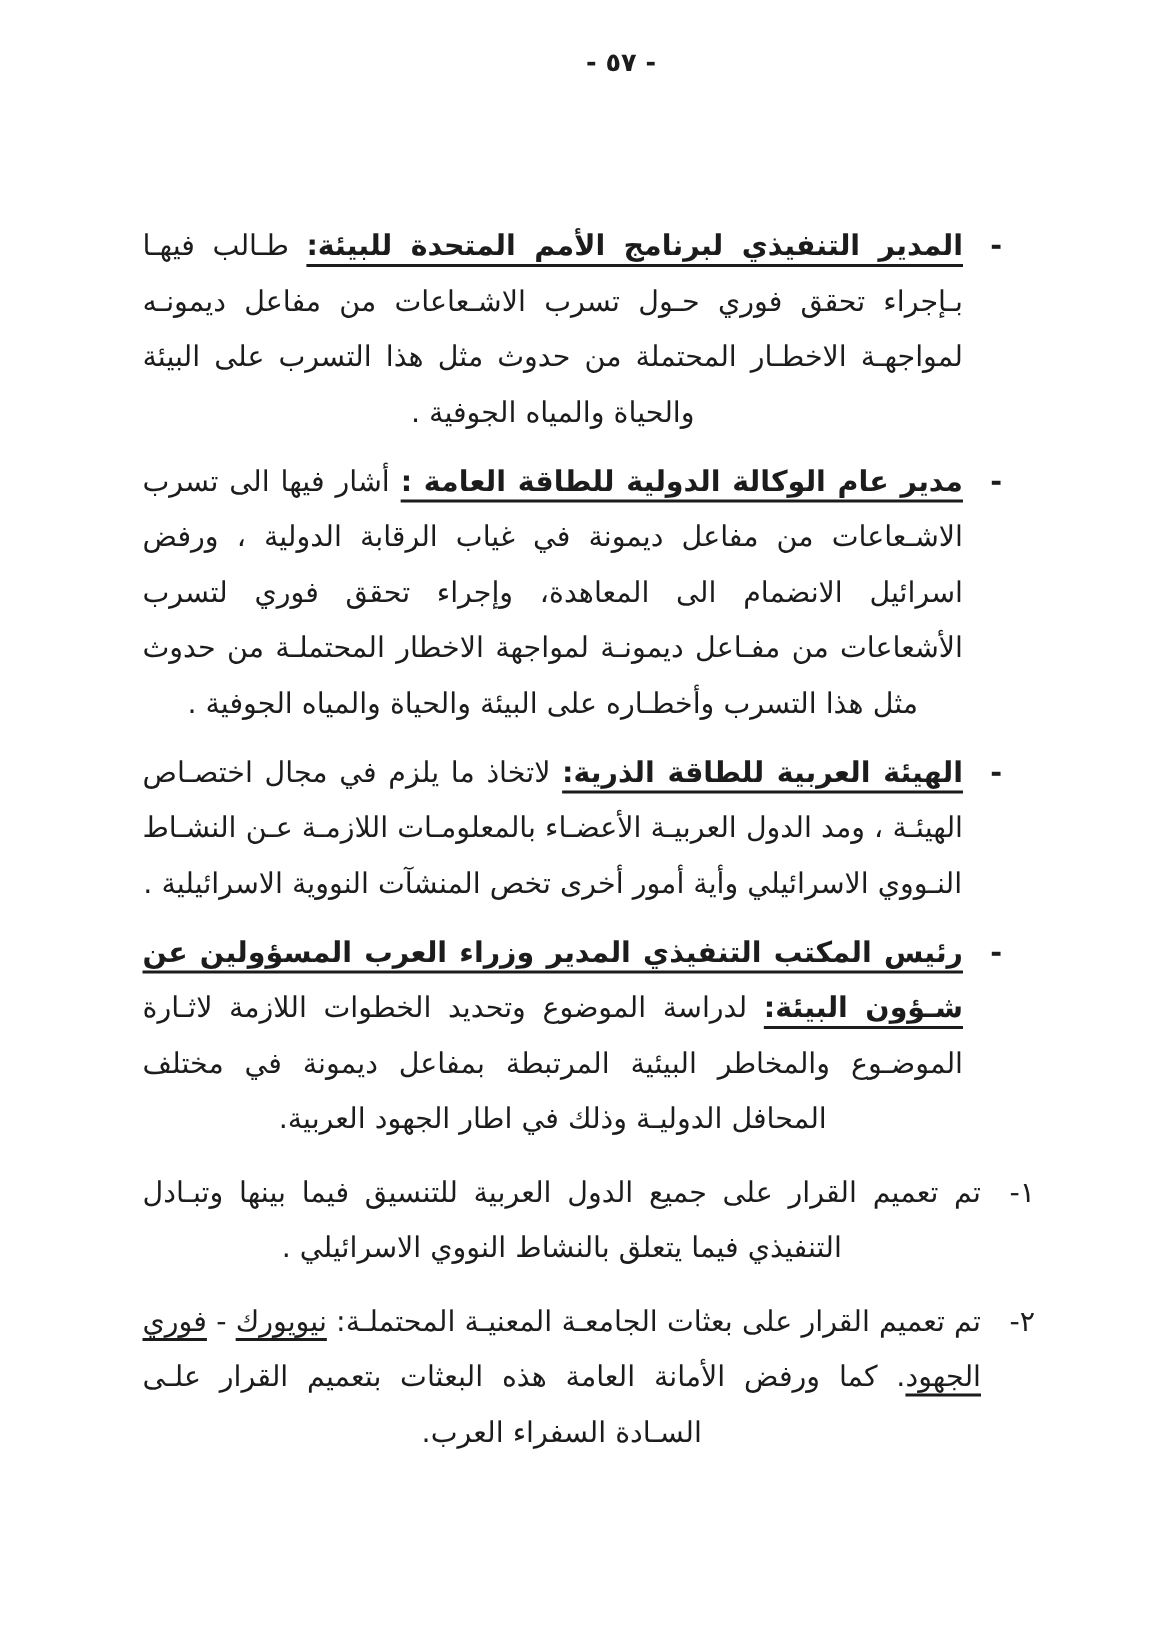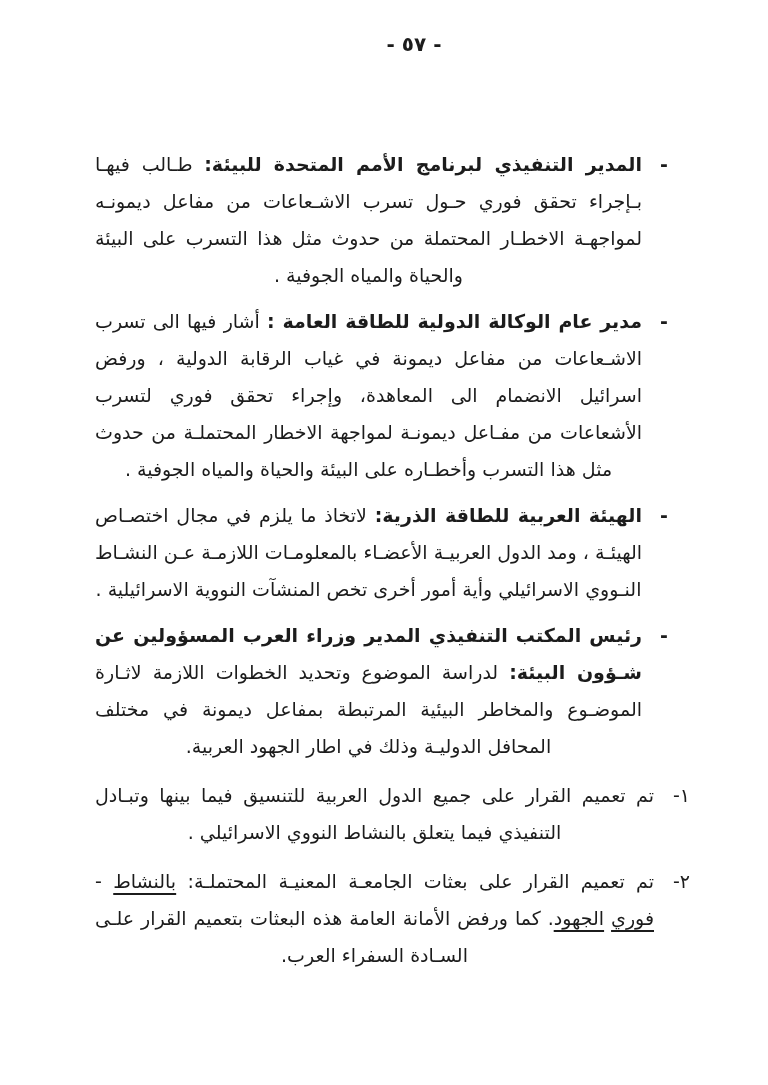--- a/index.html
+++ b/index.html
@@ -15,21 +15,21 @@
     color: #1c1c1c;
     font-family: "DejaVu Sans", "Liberation Sans", sans-serif;
     overflow: hidden;
   }
   .page-number {
     position: absolute;
     top: 32px;
     left: 60px;
     right: 0;
     text-align: center;
-    font-size: 20px;
+    font-size: 17px;
     font-weight: bold;
     direction: rtl;
   }
   .flow {
     position: absolute;
     top: 146px;
     right: 100px;
     left: 95px;
     direction: rtl;
     font-size: 19px;
@@ -45,20 +45,21 @@
     font-weight: bold;
     text-align: right;
   }
   .ptext {
     flex: 1;
     text-align: justify;
     text-align-last: center;
   }
   .head {
     font-weight: bold;
+    text-decoration: underline;
     text-decoration-thickness: 2px;
     text-underline-offset: 6px;
   }
   .section {
     display: flex;
     gap: 14px;
     margin: 12px -22px 0 0;
   }
   .section-label {
     flex: 0 0 54px;
@@ -138,20 +139,20 @@
     <div class="section">
       <div class="items">
 
         <div class="item">
           <span class="item-num">١-</span>
           <div class="item-text">تم تعميم القرار على جميع الدول العربية للتنسيق فيما بينها وتبـادل التنفيذي فيما يتعلق بالنشاط النووي الاسرائيلي .</div>
         </div>
 
         <div class="item">
           <span class="item-num">٢-</span>
-          <div class="item-text"><span>تم تعميم القرار على بعثات الجامعـة المعنيـة المحتملـة: </span><span class="u">بالنشاط</span><span> - </span><span class="u">فوري</span><span> </span><span class="u">الجهود</span><span>.  كما ورفض الأمانة العامة هذه البعثات بتعميم القرار علـى السـادة السفراء العرب.</span></div>
+          <div class="item-text"><span>تم تعميم القرار على بعثات الجامعـة المعنيـة المحتملـة: </span><span class="u">نيويورك</span><span> - </span><span class="u">فوري</span><span> </span><span class="u">الجهود</span><span>.  كما ورفض الأمانة العامة هذه البعثات بتعميم القرار علـى السـادة السفراء العرب.</span></div>
         </div>
 
       </div>
     </div>
 
   </div>
 </div>
 
 </body></html>

